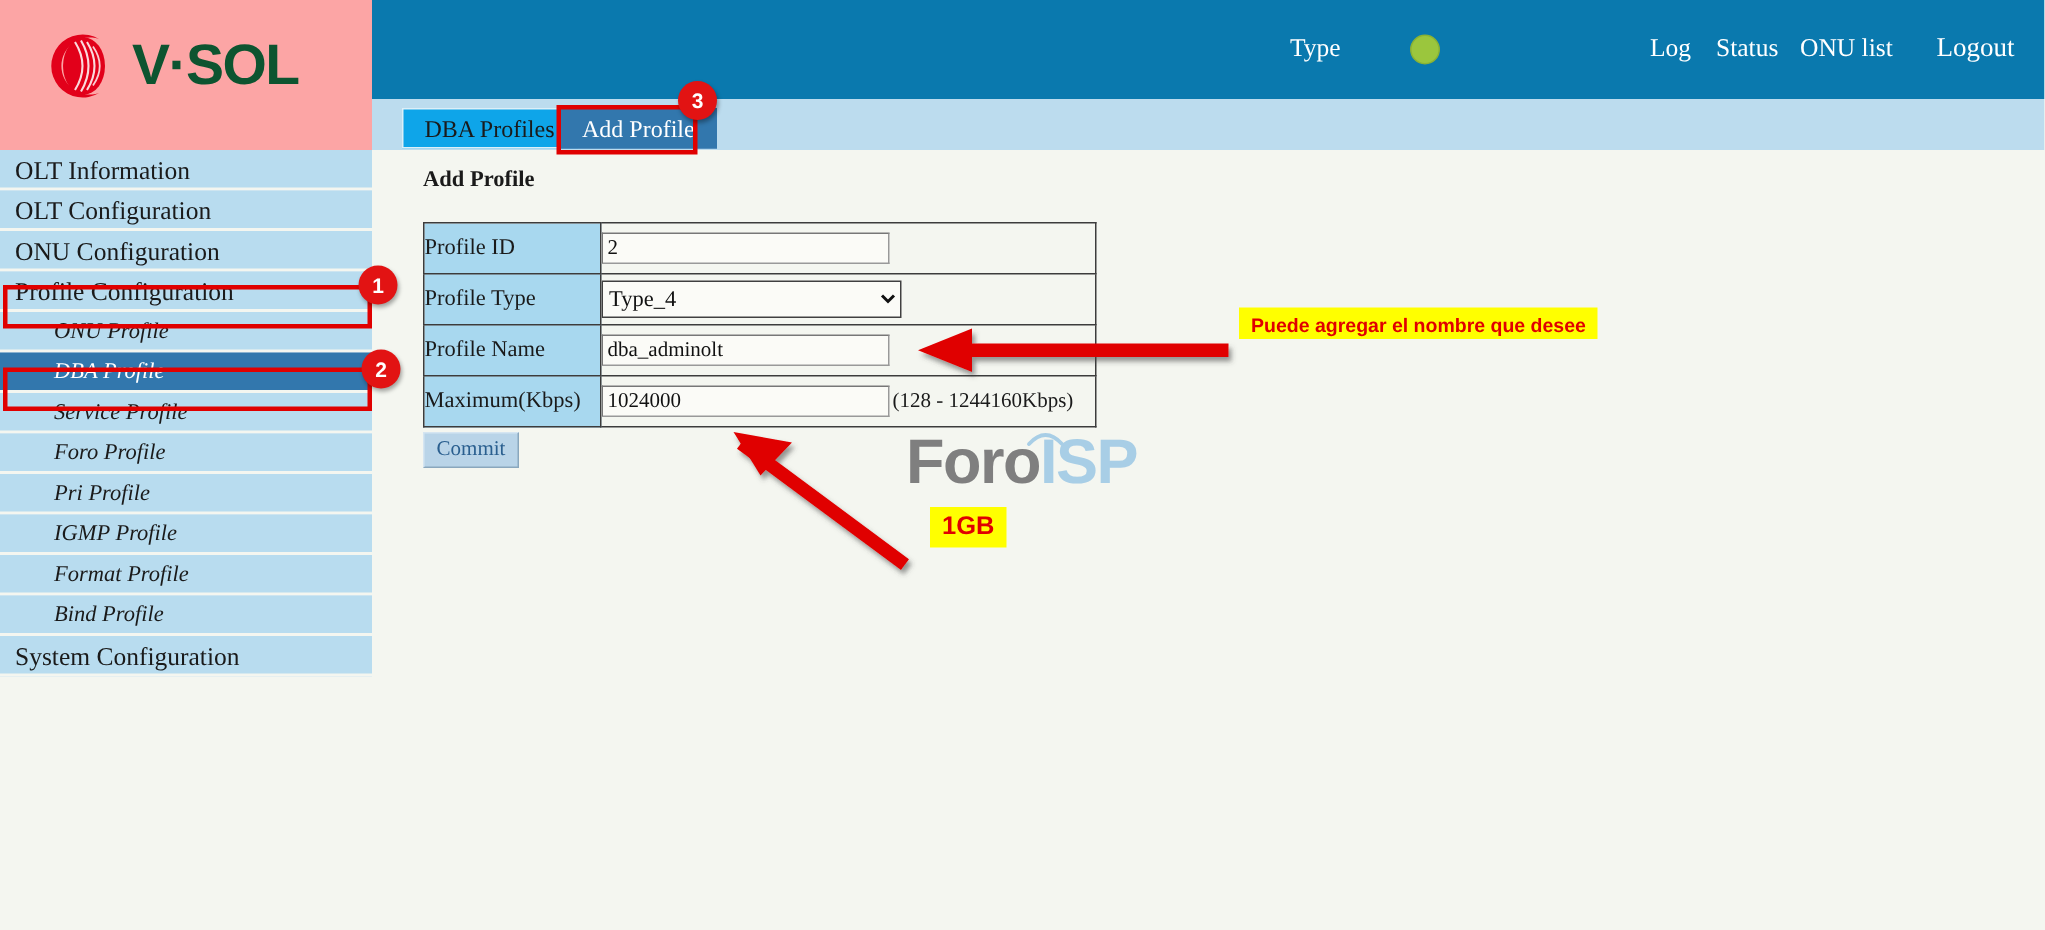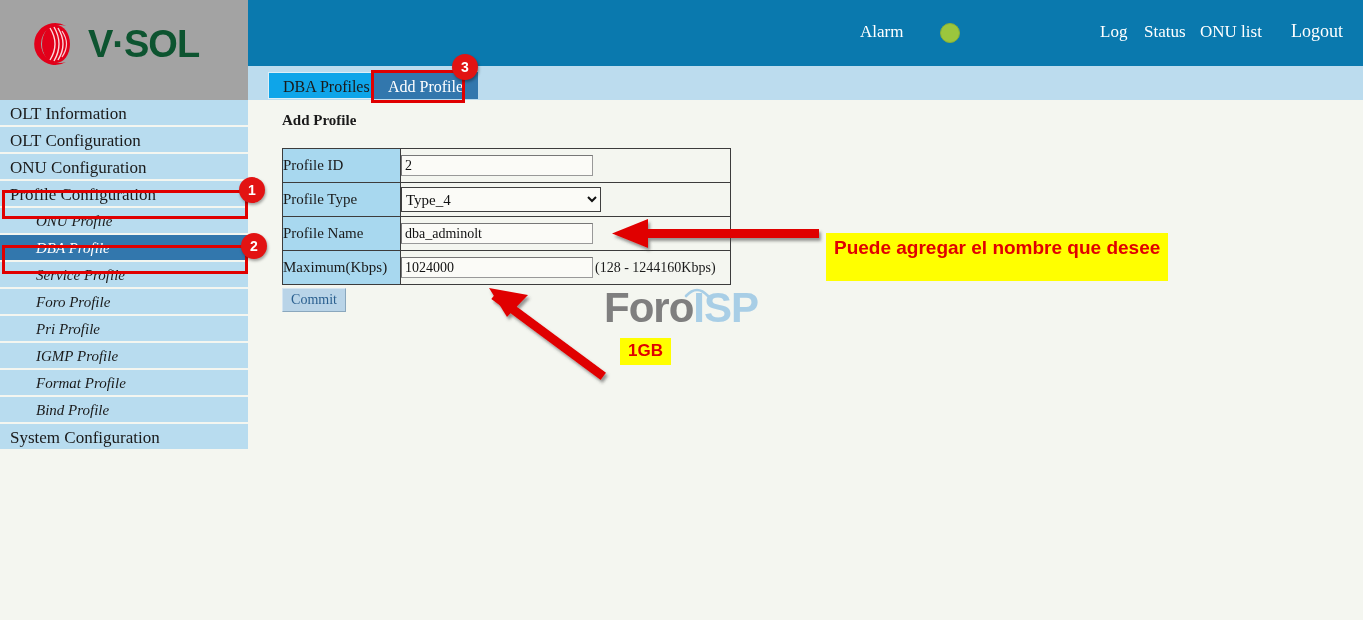--- a/index.html
+++ b/index.html
@@ -14,21 +14,21 @@
   #page {
     position: relative;
     width: 1363px; height: 620px;
     background: #f4f6f0;
   }
 
   
   .logo-panel {
     position: absolute; left: 0; top: 0;
     width: 248px; height: 100px;
-    background: #a3a3a3;
+    background: #fca5a5;
   }
   .logo-wrap {
     position: absolute; left: 26px; top: 18px;
     display: flex; align-items: center; gap: 10px;
   }
   .logo-mark { width: 52px; height: 52px; position: relative; }
   .logo-text {
     font-family: "Liberation Sans", sans-serif;
     font-size: 38px; font-weight: bold; letter-spacing: -1px;
     color: #0d5430;
@@ -203,23 +203,23 @@
   }
   .hl-yellow {
     position: absolute;
     background: #ffff00;
     color: #e00000;
     font-family: "Liberation Sans", sans-serif;
     font-weight: bold;
     white-space: nowrap;
   }
   .hl-main {
-    left: 826px; top: 233px;
-    font-size: 19px;
-    padding: 4px 8px 22px 8px;
+    left: 826px; top: 205px;
+    font-size: 13px;
+    padding: 4px 8px 2px 8px;
   }
   .hl-1gb {
     left: 620px; top: 338px;
     font-size: 17px;
     padding: 3px 8px 4px 8px;
   }
   svg.arrow-layer {
     position: absolute; left: 0; top: 0;
     width: 1363px; height: 620px;
     pointer-events: none;
@@ -241,21 +241,21 @@
           <path d="M32 10 Q42 26 32 42" stroke="#ffffff" stroke-width="1.4" fill="none" opacity="0.85"></path>
           <path d="M36 13 Q45 26 36 39" stroke="#ffffff" stroke-width="1.2" fill="none" opacity="0.8"></path>
         </svg>
       </span>
       <span class="logo-text">V·SOL</span>
     </div>
   </div>
 
   <div class="topbar">
     <div class="topbar-inner">
-      <span class="tb-link tb-save">Alarm</span>
+      <span class="tb-link tb-save">Type</span>
       <span class="status-dot"></span>
       <span class="tb-link tb-log">Log</span>
       <span class="tb-link tb-status">Status</span>
       <span class="tb-link tb-onulist">ONU list</span>
       <span class="tb-link tb-logout">Logout</span>
     </div>
   </div>
 
   <div class="tabbar">
     <div class="tab tab-dba">DBA Profiles</div>

